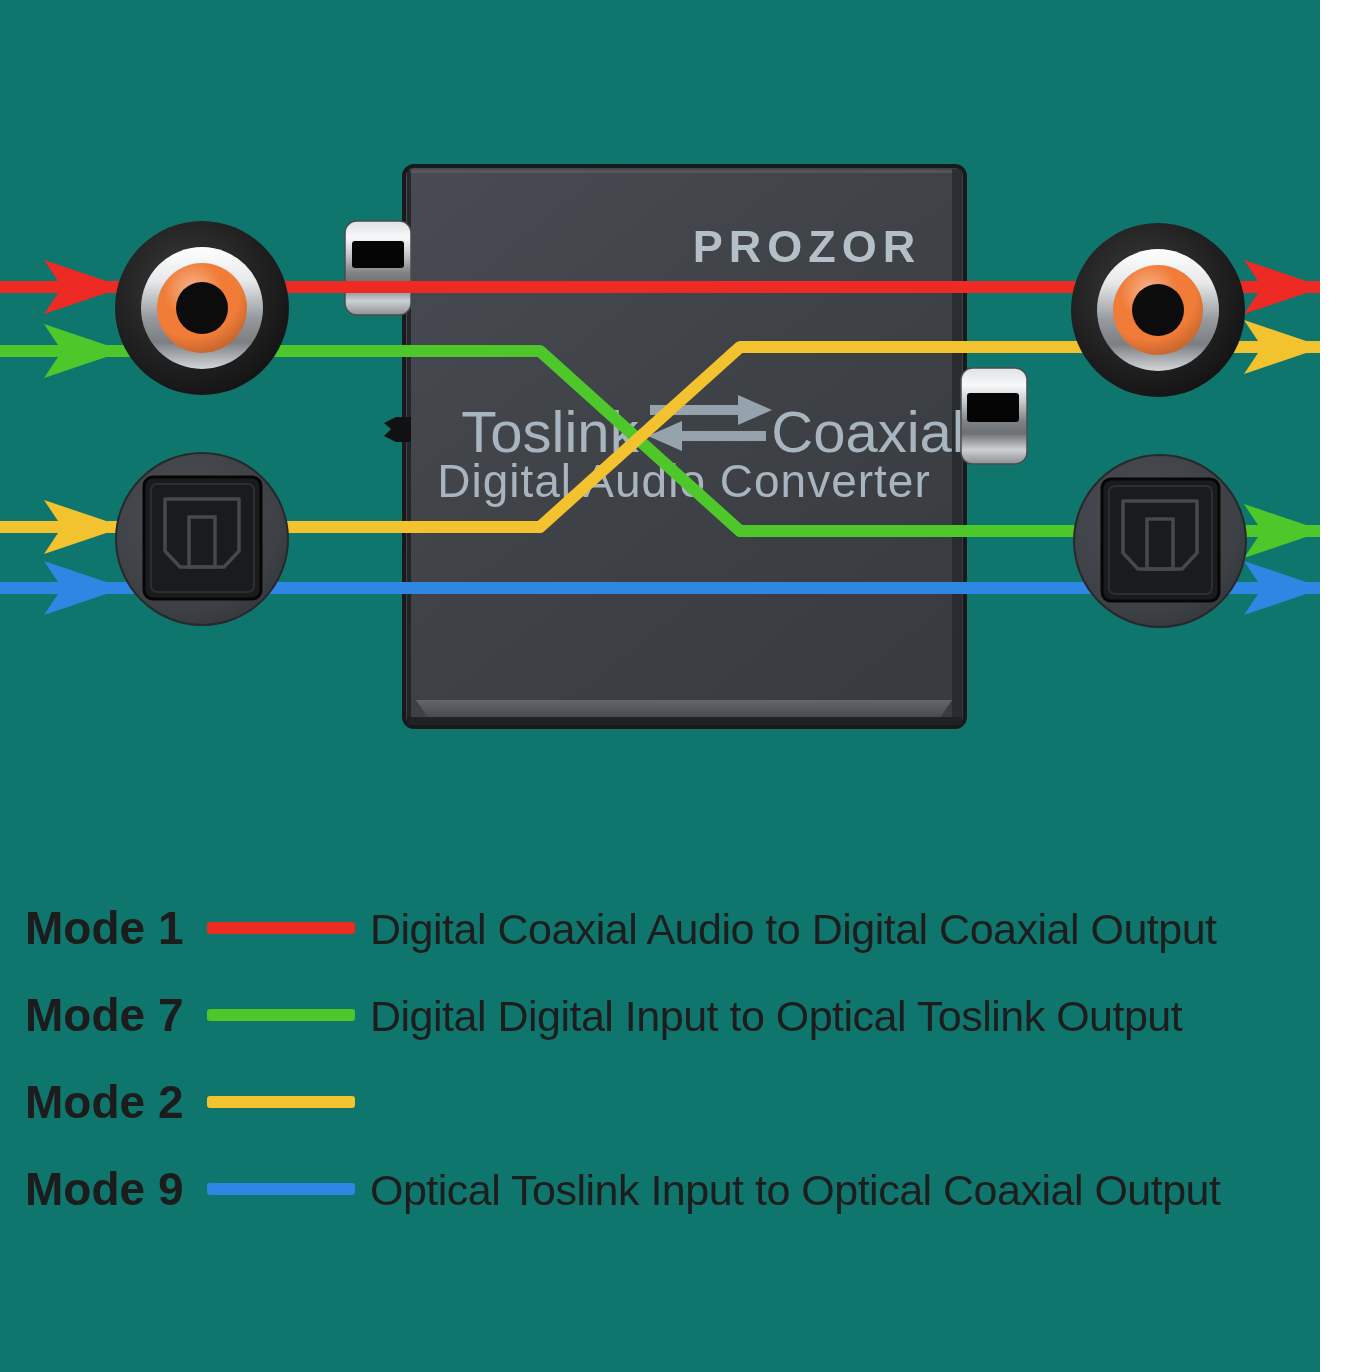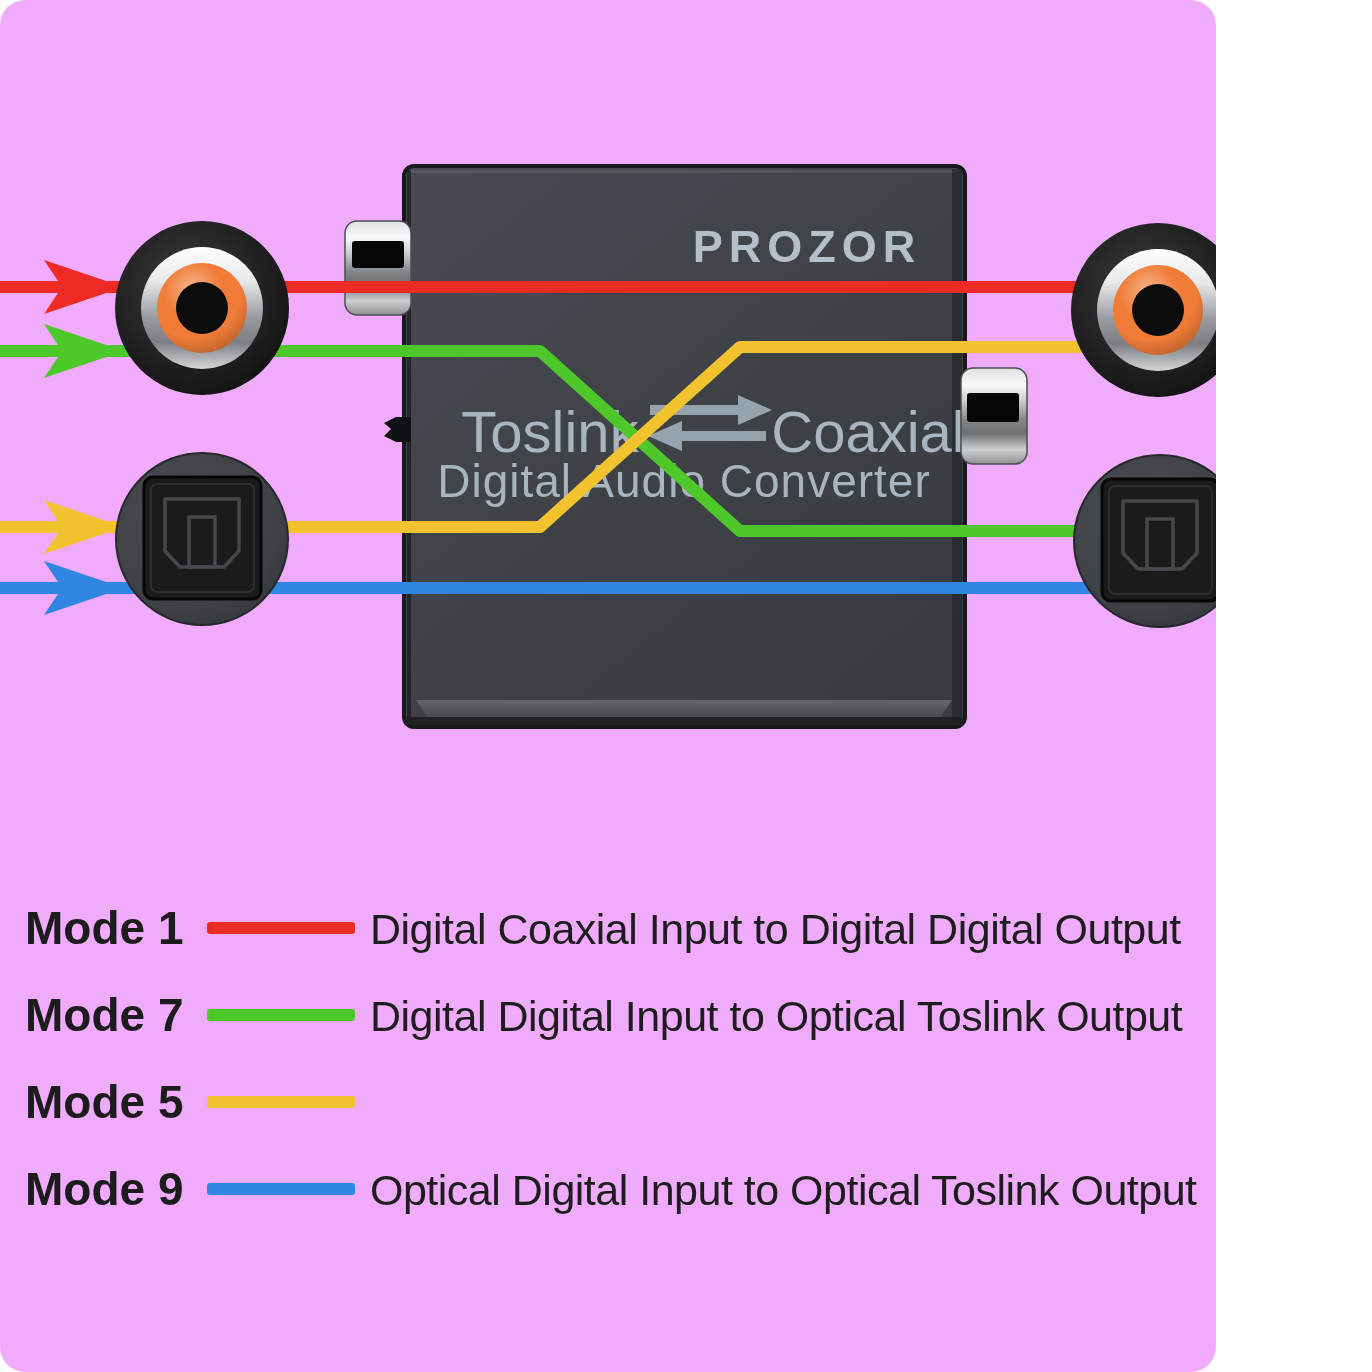--- a/index.html
+++ b/index.html
@@ -1,17 +1,17 @@
 <!DOCTYPE html>
 <html><head>
 <meta charset="utf-8">
 <style>
   html,body{margin:0;padding:0;background:#ffffff;}
-  .stage{position:relative;width:1216px;height:1372px;background:#f0abfc;overflow:hidden;
-         font-family:"Liberation Sans",sans-serif;border-radius:25px;}
+  .stage{position:relative;width:1320px;height:1372px;background:#0f766e;overflow:hidden;
+         font-family:"Liberation Sans",sans-serif;}
   .diagram-svg{position:absolute;left:0;top:0;}
   svg text{font-family:"Liberation Sans",sans-serif;}
   .brand-text{font-size:45px;font-weight:600;letter-spacing:6px;fill:#b4bfc8;}
   .title-text{font-size:58px;font-weight:400;fill:#a8b4be;}
   .subtitle-text{font-size:46px;font-weight:400;fill:#a8b4be;letter-spacing:1px;}
   .legend{position:absolute;left:0;top:0;width:1372px;height:1372px;padding-left:32px;}
   .lrow{position:absolute;left:0;width:1372px;height:64px;}
   .mode{position:absolute;left:25px;top:50%;transform:translateY(-50%);
         font-size:46px;font-weight:700;color:#1c1c1c;white-space:nowrap;}
   .sw{position:absolute;left:207px;top:50%;transform:translateY(-50%);display:block;}
@@ -141,40 +141,40 @@
     <use href="#toslinkPlug" x="1160" y="541"></use>
   </svg>
 
   <div class="legend">
 
     <div class="lrow" style="top:896px">
       <span class="mode">Mode 1</span>
       <svg class="sw" width="148" height="12">
         <rect width="148" height="12" rx="3" fill="#ed2a23"></rect>
       </svg>
-      <span class="desc">Digital Coaxial Input to Digital Digital Output</span>
+      <span class="desc">Digital Coaxial Audio to Digital Coaxial Output</span>
     </div>
 
     <div class="lrow" style="top:983px">
       <span class="mode">Mode 7</span>
       <svg class="sw" width="148" height="12">
         <rect width="148" height="12" rx="3" fill="#4ec72b"></rect>
       </svg>
       <span class="desc">Digital Digital Input to Optical Toslink Output</span>
     </div>
 
     <div class="lrow" style="top:1070px">
-      <span class="mode">Mode 5</span>
+      <span class="mode">Mode 2</span>
       <svg class="sw" width="148" height="12">
         <rect width="148" height="12" rx="3" fill="#f3c32f"></rect>
       </svg>
     </div>
 
     <div class="lrow" style="top:1157px">
       <span class="mode">Mode 9</span>
       <svg class="sw" width="148" height="12">
         <rect width="148" height="12" rx="3" fill="#2f87e3"></rect>
       </svg>
-      <span class="desc">Optical Digital Input to Optical Toslink Output</span>
+      <span class="desc">Optical Toslink Input to Optical Coaxial Output</span>
     </div>
 
   </div>
 </div>
 
 </body></html>

